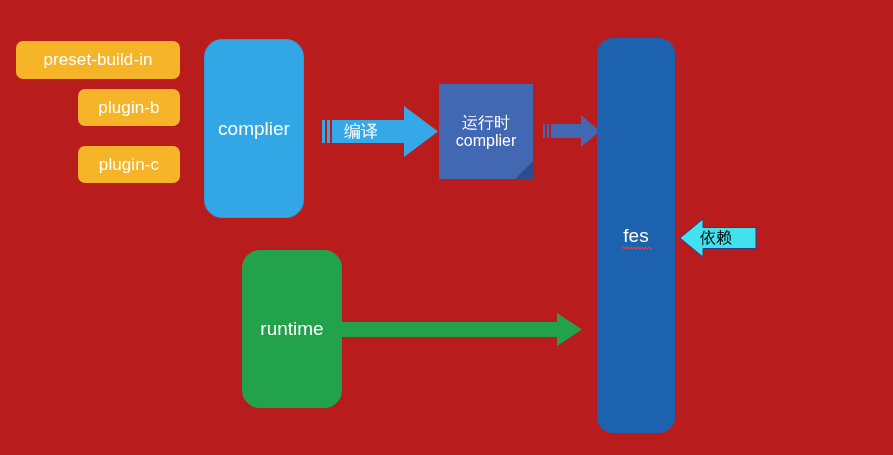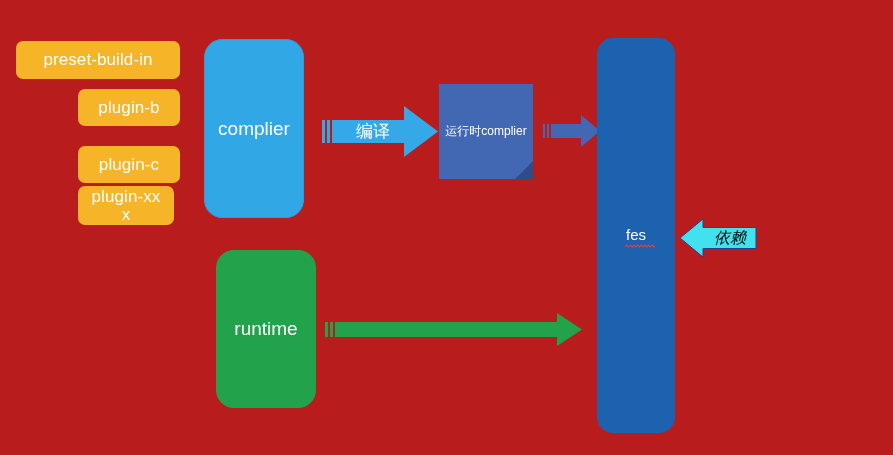--- a/index.html
+++ b/index.html
@@ -44,45 +44,46 @@
     font-size: 19px;
   }
   .complier {
     background: #35A8E8;
     background: #31A7E6;
     border: 1px solid #2E9BD6;
   }
   .runtime {
     background: #22A04B;
     background: #23A24C;
+    margin-left: 26px;
   }
   .fes {
     background: #1F63AF;
     background: #1D62AE;
     border-radius: 16px;
   }
   .fes-label {
     position: relative;
-    font-size: 15px;
+    font-size: 19px;
     display: inline-block;
   }
   .fes-label .squiggle {
     position: absolute;
     left: -1px;
     right: -3px;
     bottom: -4px;
     height: 4px;
   }
 
   
   .notebox {
     background: #4169B8;
     background: #4268B4;
-    font-size: 12px;
-    flex-direction: row;
+    font-size: 16px;
+    flex-direction: column;
   }
   .notebox .fold {
     position: absolute;
     right: 0;
     bottom: 0;
     width: 18px;
     height: 18px;
     background: #2E4C8A;
     clip-path: polygon(100% 0, 100% 100%, 0 100%);
   }
@@ -98,47 +99,44 @@
 
   
   .arrow {
     position: absolute;
   }
   .arrow svg { display: block; overflow: visible; }
   .arrow-label {
     position: absolute;
     display: flex;
     align-items: center;
-    justify-content: flex-end;
+    justify-content: flex-start;
     font-size: 17px;
     white-space: nowrap;
   }
   .lbl-white { color: #ffffff; }
-  .lbl-black { color: #000000; font-size: 16px; font-style: italic; }
+  .lbl-black { color: #000000; font-size: 16px; }
 </style>
 </head>
 <body>
 
 <div id="canvas">
 
   <div class="node chip" style="left:16px; top:41px; width:164px; height:38px;">
     <span>preset-build-in</span>
   </div>
 
   <div class="node chip" style="left:78px; top:89px; width:102px; height:37px;">
     <span>plugin-b</span>
   </div>
 
   <div class="node chip" style="left:78px; top:137px; width:102px; height:37px;margin-top:9px;">
     <span>plugin-c</span>
   </div>
 
-  <div class="node chip" style="left:78px; top:186px; width:96px; height:39px; overflow:visible;">
-    <span style="display:block; width:72px; word-break:break-all; line-height:1.05;">plugin-xxx</span>
-  </div>
 
   <div class="node rbox complier" style="left:204px; top:39px; width:100px; height:179px;">
     <span>complier</span>
   </div>
 
   <div class="node rbox runtime" style="left:216px; top:250px; width:100px; height:158px;">
     <span>runtime</span>
   </div>
 
   <div class="arrow" style="left:322px; top:104px; width:118px; height:55px;">

